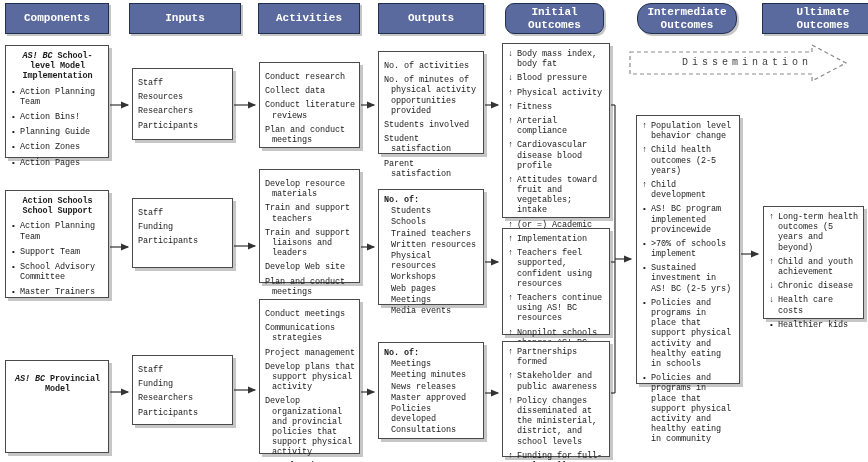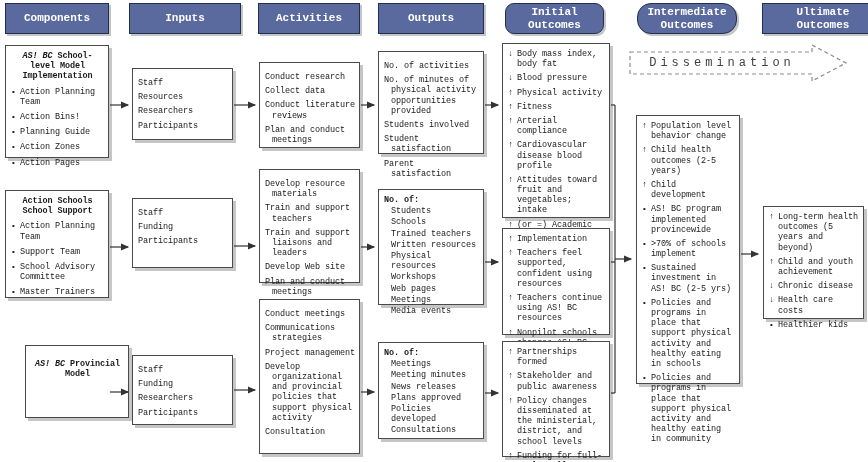--- a/index.html
+++ b/index.html
@@ -28,23 +28,23 @@
   .item:first-child{margin-top:0;}
   .list.noof .item{margin-top:1px;padding-left:7px;}
   .list.plain .item{margin-top:4px;}
   .list.plain .item .text{padding-left:7px;text-indent:-7px;}
   .list.bulleted .item{margin-top:5px;}
   .marker{flex:0 0 9px;font-weight:bold;}
   .marker.dot{font-size:8px;}
   .text{flex:1 1 auto;}
   .overlay{position:absolute;left:0;top:0;pointer-events:none;}
   .dissem-label{
-    position:absolute;left:632px;top:52px;width:180px;height:22px;
+    position:absolute;left:657px;top:52px;width:180px;height:22px;
     display:flex;align-items:center;justify-content:center;
-    font-size:12px;letter-spacing:4px;color:#3f3f3f;
+    font-size:10px;letter-spacing:4px;color:#3f3f3f;
   }
 </style>
 </head>
 <body>
 
 <div class="stage">
 
   <div class="colhead" style="left:5px;top:3px;width:104px;">
       <span>Components</span>
     </div>
@@ -106,21 +106,21 @@
         <div class="item">
           <span class="marker dot">•</span>
           <span class="text">School Advisory Committee</span>
         </div>
         <div class="item">
           <span class="marker dot">•</span>
           <span class="text">Master Trainers</span>
         </div>
       </div>
   </div>
-  <div class="box" style="left:5px;top:345px;width:104px;height:73px;margin-left:20px;">
+  <div class="box" style="left:5px;top:360px;width:104px;height:93px;">
     <div class="box-title" style="margin-top:8px;"><i>AS! BC</i><span> Provincial Model</span></div>
   </div>
 
   <div class="box" style="left:132px;top:68px;width:101px;height:72px;">
     <div class="list plain">
         <div class="item">
           <span class="text">Staff</span>
         </div>
         <div class="item">
           <span class="text">Resources</span>
@@ -201,20 +201,23 @@
   <div class="box" style="left:259px;top:299px;width:101px;height:155px;">
     <div class="list plain">
         <div class="item">
           <span class="text">Conduct meetings</span>
         </div>
         <div class="item">
           <span class="text">Communications strategies</span>
         </div>
         <div class="item">
           <span class="text">Project management</span>
+        </div>
+        <div class="item">
+          <span class="text">Develop plans that support physical activity</span>
         </div>
         <div class="item">
           <span class="text">Develop organizational and provincial policies that support physical activity</span>
         </div>
         <div class="item">
           <span class="text">Consultation</span>
         </div>
       </div>
   </div>
 
@@ -276,21 +279,21 @@
         <div class="item">
           <span class="text">Meetings</span>
         </div>
         <div class="item">
           <span class="text">Meeting minutes</span>
         </div>
         <div class="item">
           <span class="text">News releases</span>
         </div>
         <div class="item">
-          <span class="text">Plans approved</span>
+          <span class="text">Master approved</span>
         </div>
         <div class="item">
           <span class="text">Policies developed</span>
         </div>
         <div class="item">
           <span class="text">Consultations</span>
         </div>
       </div>
   </div>
 

